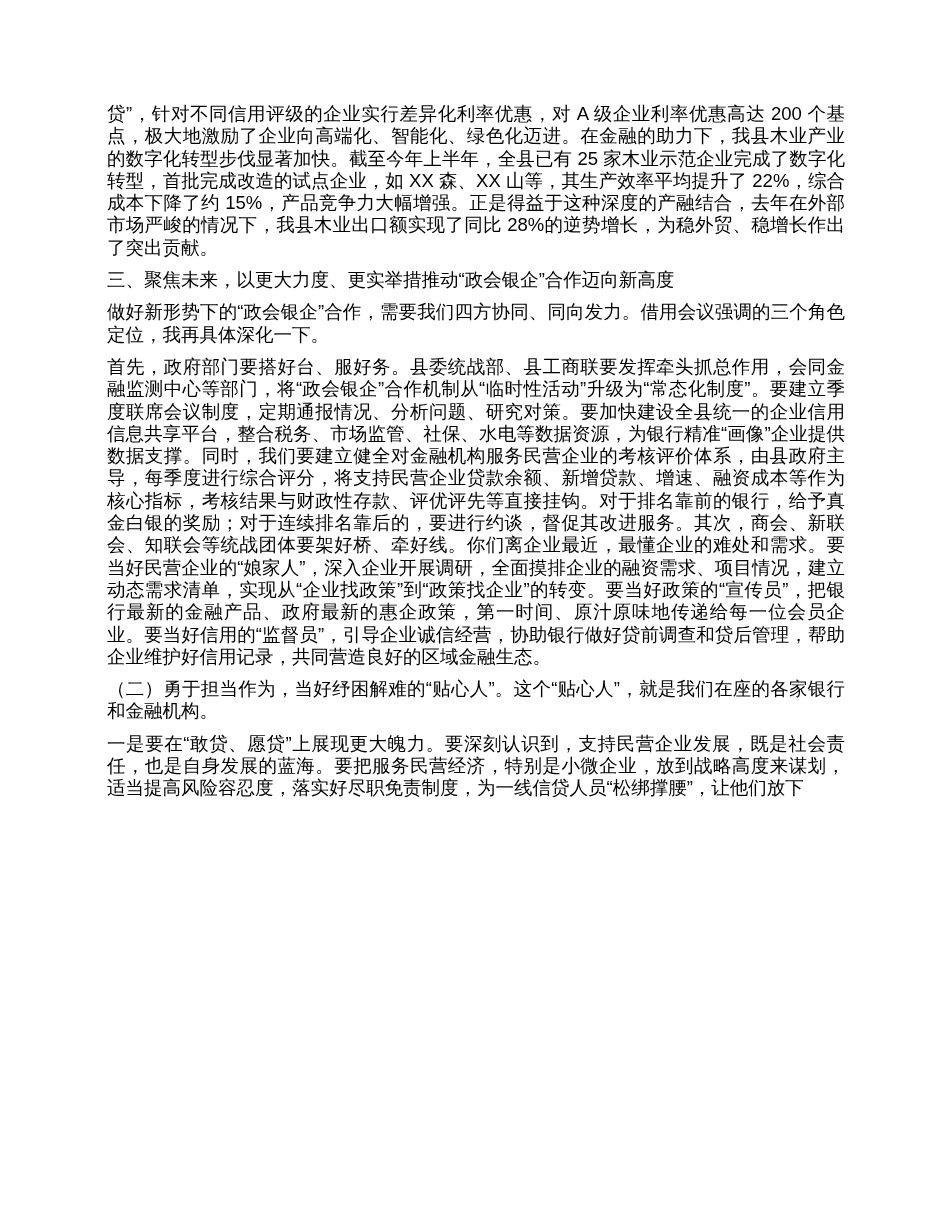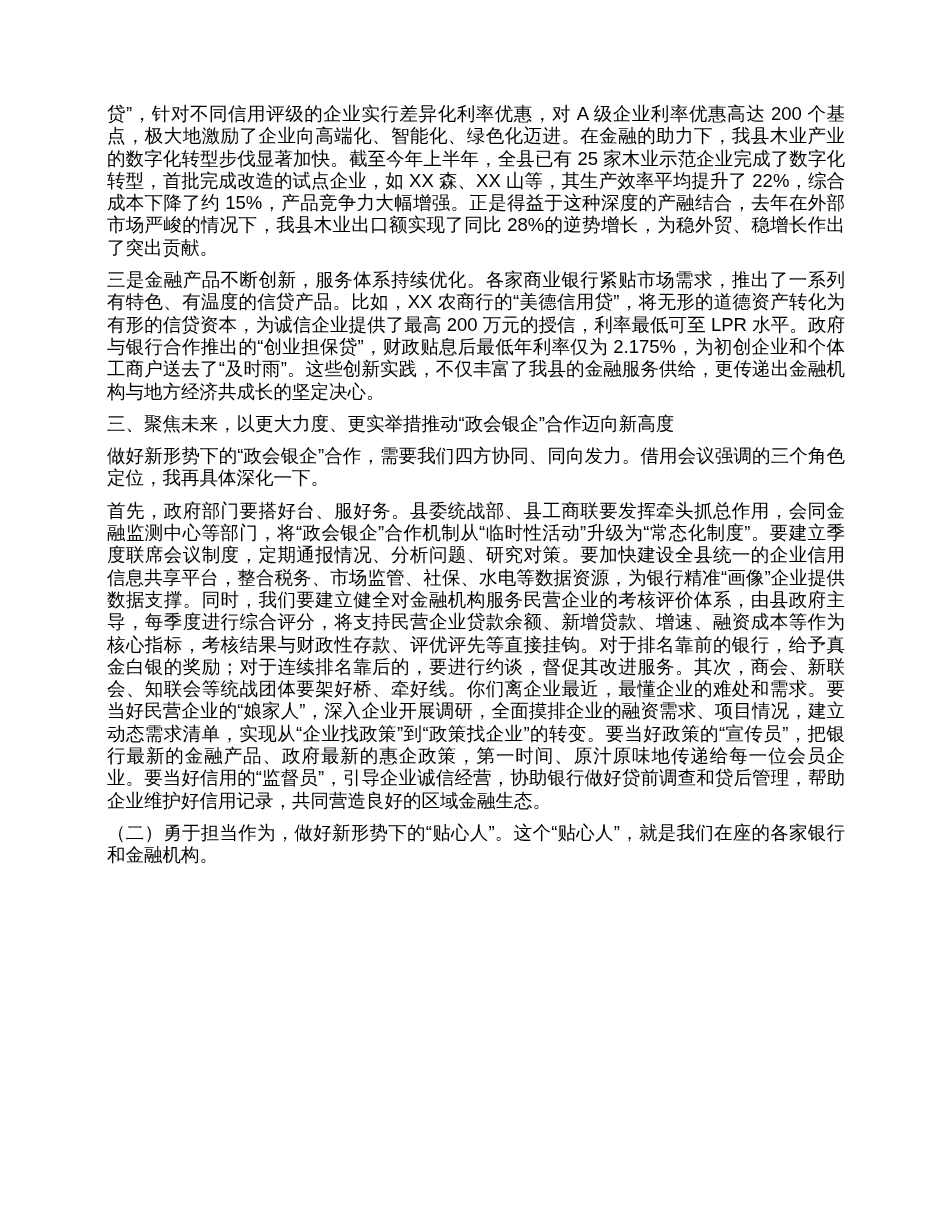--- a/index.html
+++ b/index.html
@@ -43,19 +43,19 @@
   .para:last-child {
     margin-bottom: 0;
   }
 </style>
 </head>
 <body>
 
 <div class="page">
   <div class="content">
     <p class="para">贷”，针对不同信用评级的企业实行差异化利率优惠，对 A 级企业利率优惠高达 200 个基点，极大地激励了企业向高端化、智能化、绿色化迈进。在金融的助力下，我县木业产业的数字化转型步伐显著加快。截至今年上半年，全县已有 25 家木业示范企业完成了数字化转型，首批完成改造的试点企业，如 XX 森、XX 山等，其生产效率平均提升了 22%，综合成本下降了约 15%，产品竞争力大幅增强。正是得益于这种深度的产融结合，去年在外部市场严峻的情况下，我县木业出口额实现了同比 28%的逆势增长，为稳外贸、稳增长作出了突出贡献。</p>
-    <p class="para">三是金融产品不断创新，服务体系持续优化。各家商业银行紧贴市场需求，推出了一系列有特色、有温度的信贷产品。比如，XX 农商行的“美德信用贷”，将无形的道德资产转化为有形的信贷资本，为诚信企业提供了最高 200 万元的授信，利率最低可至 LPR 水平。政府与银行合作推出的“创业担保贷”，财政贴息后最低年利率仅为 2.175%，为初创企业和个体工商户送去了“及时雨”。这些创新实践，不仅丰富了我县的金融服务供给，更传递出金融机构与地方经济共成长的坚定决心。</p>
     <p class="para">三、聚焦未来，以更大力度、更实举措推动“政会银企”合作迈向新高度</p>
     <p class="para">做好新形势下的“政会银企”合作，需要我们四方协同、同向发力。借用会议强调的三个角色定位，我再具体深化一下。</p>
     <p class="para">首先，政府部门要搭好台、服好务。县委统战部、县工商联要发挥牵头抓总作用，会同金融监测中心等部门，将“政会银企”合作机制从“临时性活动”升级为“常态化制度”。要建立季度联席会议制度，定期通报情况、分析问题、研究对策。要加快建设全县统一的企业信用信息共享平台，整合税务、市场监管、社保、水电等数据资源，为银行精准“画像”企业提供数据支撑。同时，我们要建立健全对金融机构服务民营企业的考核评价体系，由县政府主导，每季度进行综合评分，将支持民营企业贷款余额、新增贷款、增速、融资成本等作为核心指标，考核结果与财政性存款、评优评先等直接挂钩。对于排名靠前的银行，给予真金白银的奖励；对于连续排名靠后的，要进行约谈，督促其改进服务。其次，商会、新联会、知联会等统战团体要架好桥、牵好线。你们离企业最近，最懂企业的难处和需求。要当好民营企业的“娘家人”，深入企业开展调研，全面摸排企业的融资需求、项目情况，建立动态需求清单，实现从“企业找政策”到“政策找企业”的转变。要当好政策的“宣传员”，把银行最新的金融产品、政府最新的惠企政策，第一时间、原汁原味地传递给每一位会员企业。要当好信用的“监督员”，引导企业诚信经营，协助银行做好贷前调查和贷后管理，帮助企业维护好信用记录，共同营造良好的区域金融生态。</p>
-    <p class="para">（二）勇于担当作为，做好新形势下的“贴心人”。这个“贴心人”，就是我们在座的各家银行和金融机构。</p>
+    <p class="para">（二）勇于担当作为，当好纾困解难的“贴心人”。这个“贴心人”，就是我们在座的各家银行和金融机构。</p>
+    <p class="para">一是要在“敢贷、愿贷”上展现更大魄力。要深刻认识到，支持民营企业发展，既是社会责任，也是自身发展的蓝海。要把服务民营经济，特别是小微企业，放到战略高度来谋划，适当提高风险容忍度，落实好尽职免责制度，为一线信贷人员“松绑撑腰”，让他们放下</p>
   </div>
 </div>
 
 </body></html>

